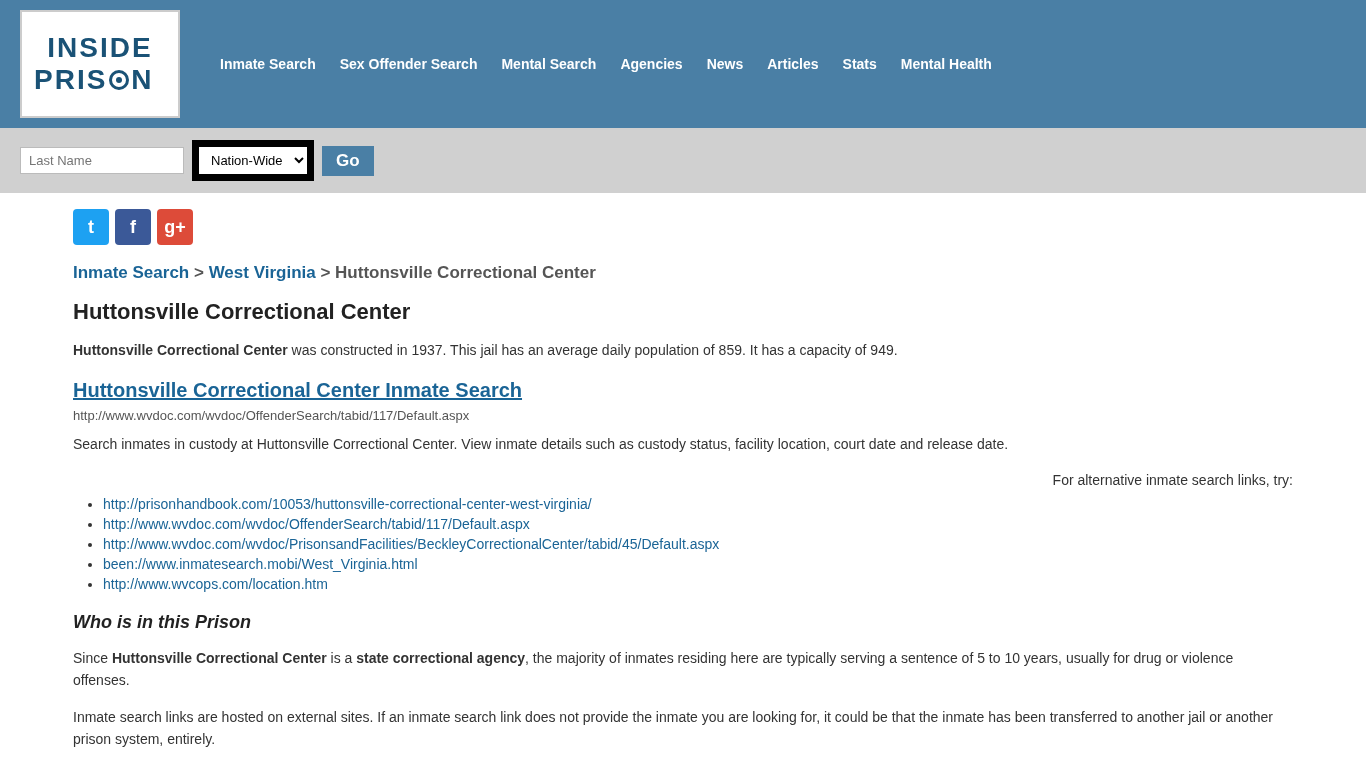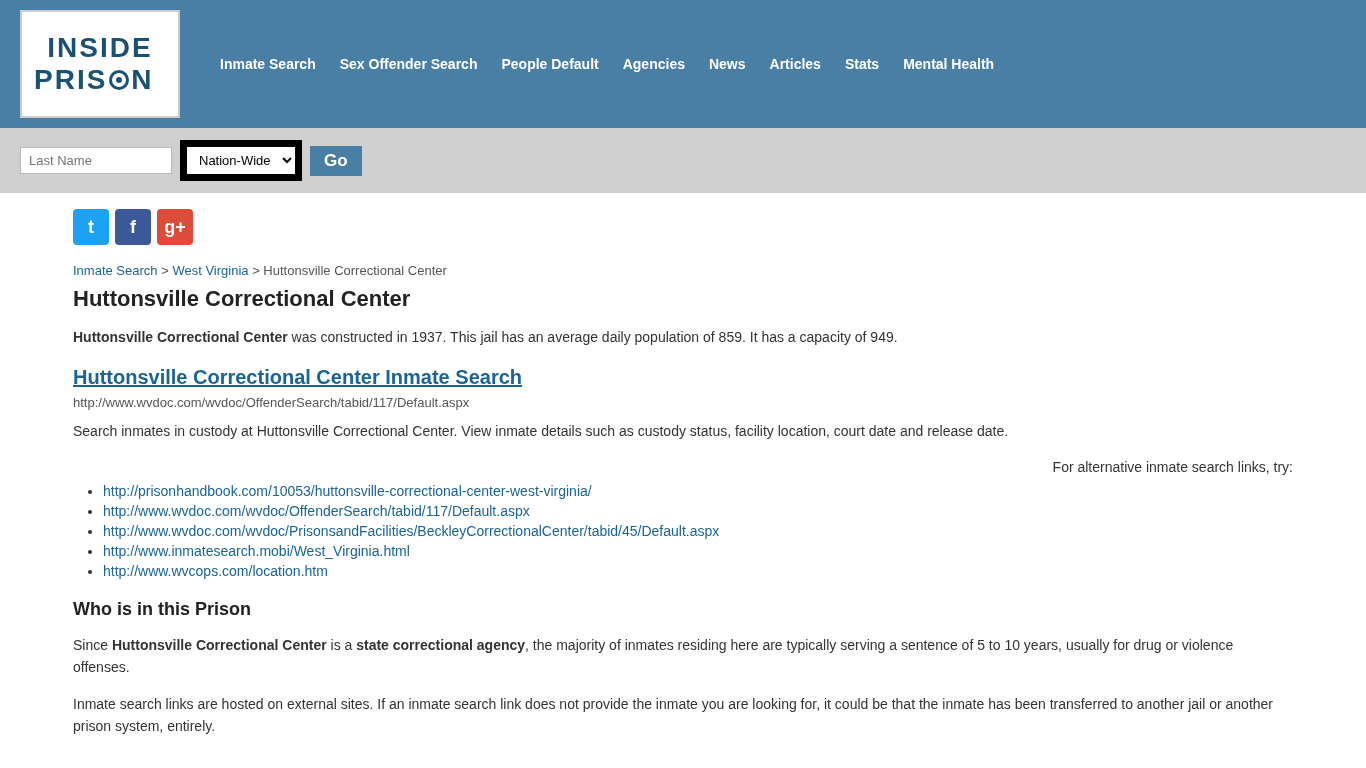--- a/index.html
+++ b/index.html
@@ -77,21 +77,21 @@
       padding: 12px 20px;
       display: flex;
       align-items: center;
       gap: 8px;
     }
     #search-bar input[type="text"] {
       padding: 5px 8px;
       border: 1px solid #bbb;
       font-size: 13px;
       color: #999;
-      width: 152px;
+      width: 164px;
     }
     #search-bar select {
       padding: 5px 8px;
       border: 7px solid #000000;
       font-size: 13px;
       background: #fff;
     }
     #search-bar button {
       background: #4a7fa5;
       color: #fff;
@@ -127,23 +127,24 @@
       border-radius: 4px;
       cursor: pointer;
       text-decoration: none;
     }
     .social-twitter { background: #1da1f2; }
     .social-facebook { background: #3b5998; }
     .social-google { background: #dd4b39; }
 
     
     .breadcrumb {
-      margin-bottom: 8px;
-      font-size: 13px;
+      margin-bottom: 16px;
+      font-size: 17px;
       color: #555;
+      font-weight: bold;
     }
     .breadcrumb a {
       color: #1a6496;
       text-decoration: none;
     }
 
     
     h1.page-title {
       font-size: 22px;
       font-weight: bold;
@@ -202,20 +203,21 @@
       font-size: 14px;
     }
 
     
     h2.section-title {
       font-size: 18px;
       font-weight: bold;
       color: #222;
       margin-bottom: 14px;
       font-family: Arial, sans-serif;
+      font-style: italic;
     }
     .section-text {
       font-size: 14px;
       line-height: 1.6;
       margin-bottom: 14px;
       color: #333;
     }
   </style>
 </head>
 <body>
@@ -225,21 +227,21 @@
     <span id="logo-inside">INSIDE</span>
     <div id="logo-prison">
       <span>PRIS</span>
         <span class="logo-circle"></span>
         <span>N</span>
     </div>
   </div>
   <nav>
     <a href="#">Inmate Search</a>
     <a href="#">Sex Offender Search</a>
-    <a href="#">People Default</a>
+    <a href="#">Mental Search</a>
     <a href="#">Agencies</a>
     <a href="#">News</a>
     <a href="#">Articles</a>
     <a href="#">Stats</a>
     <a href="#">Mental Health</a>
   </nav>
 </div>
 
 <div id="search-bar">
   <input type="text" placeholder="Last Name" style="">
@@ -286,21 +288,21 @@
     <li>
       <a href="#">http://prisonhandbook.com/10053/huttonsville-correctional-center-west-virginia/</a>
     </li>
     <li>
       <a href="#">http://www.wvdoc.com/wvdoc/OffenderSearch/tabid/117/Default.aspx</a>
     </li>
     <li>
       <a href="#">http://www.wvdoc.com/wvdoc/PrisonsandFacilities/BeckleyCorrectionalCenter/tabid/45/Default.aspx</a>
     </li>
     <li>
-      <a href="#">http://www.inmatesearch.mobi/West_Virginia.html</a>
+      <a href="#">been://www.inmatesearch.mobi/West_Virginia.html</a>
     </li>
     <li>
       <a href="#">http://www.wvcops.com/location.htm</a>
     </li>
   </ul>
 
   <h2 class="section-title">Who is in this Prison</h2>
   <p class="section-text">
     <span>Since </span><strong>Huttonsville Correctional Center</strong><span> is a </span><strong>state correctional agency</strong><span>, the majority of inmates residing here are typically serving a sentence of 5 to 10 years, usually for drug or violence offenses.</span>
   </p>

